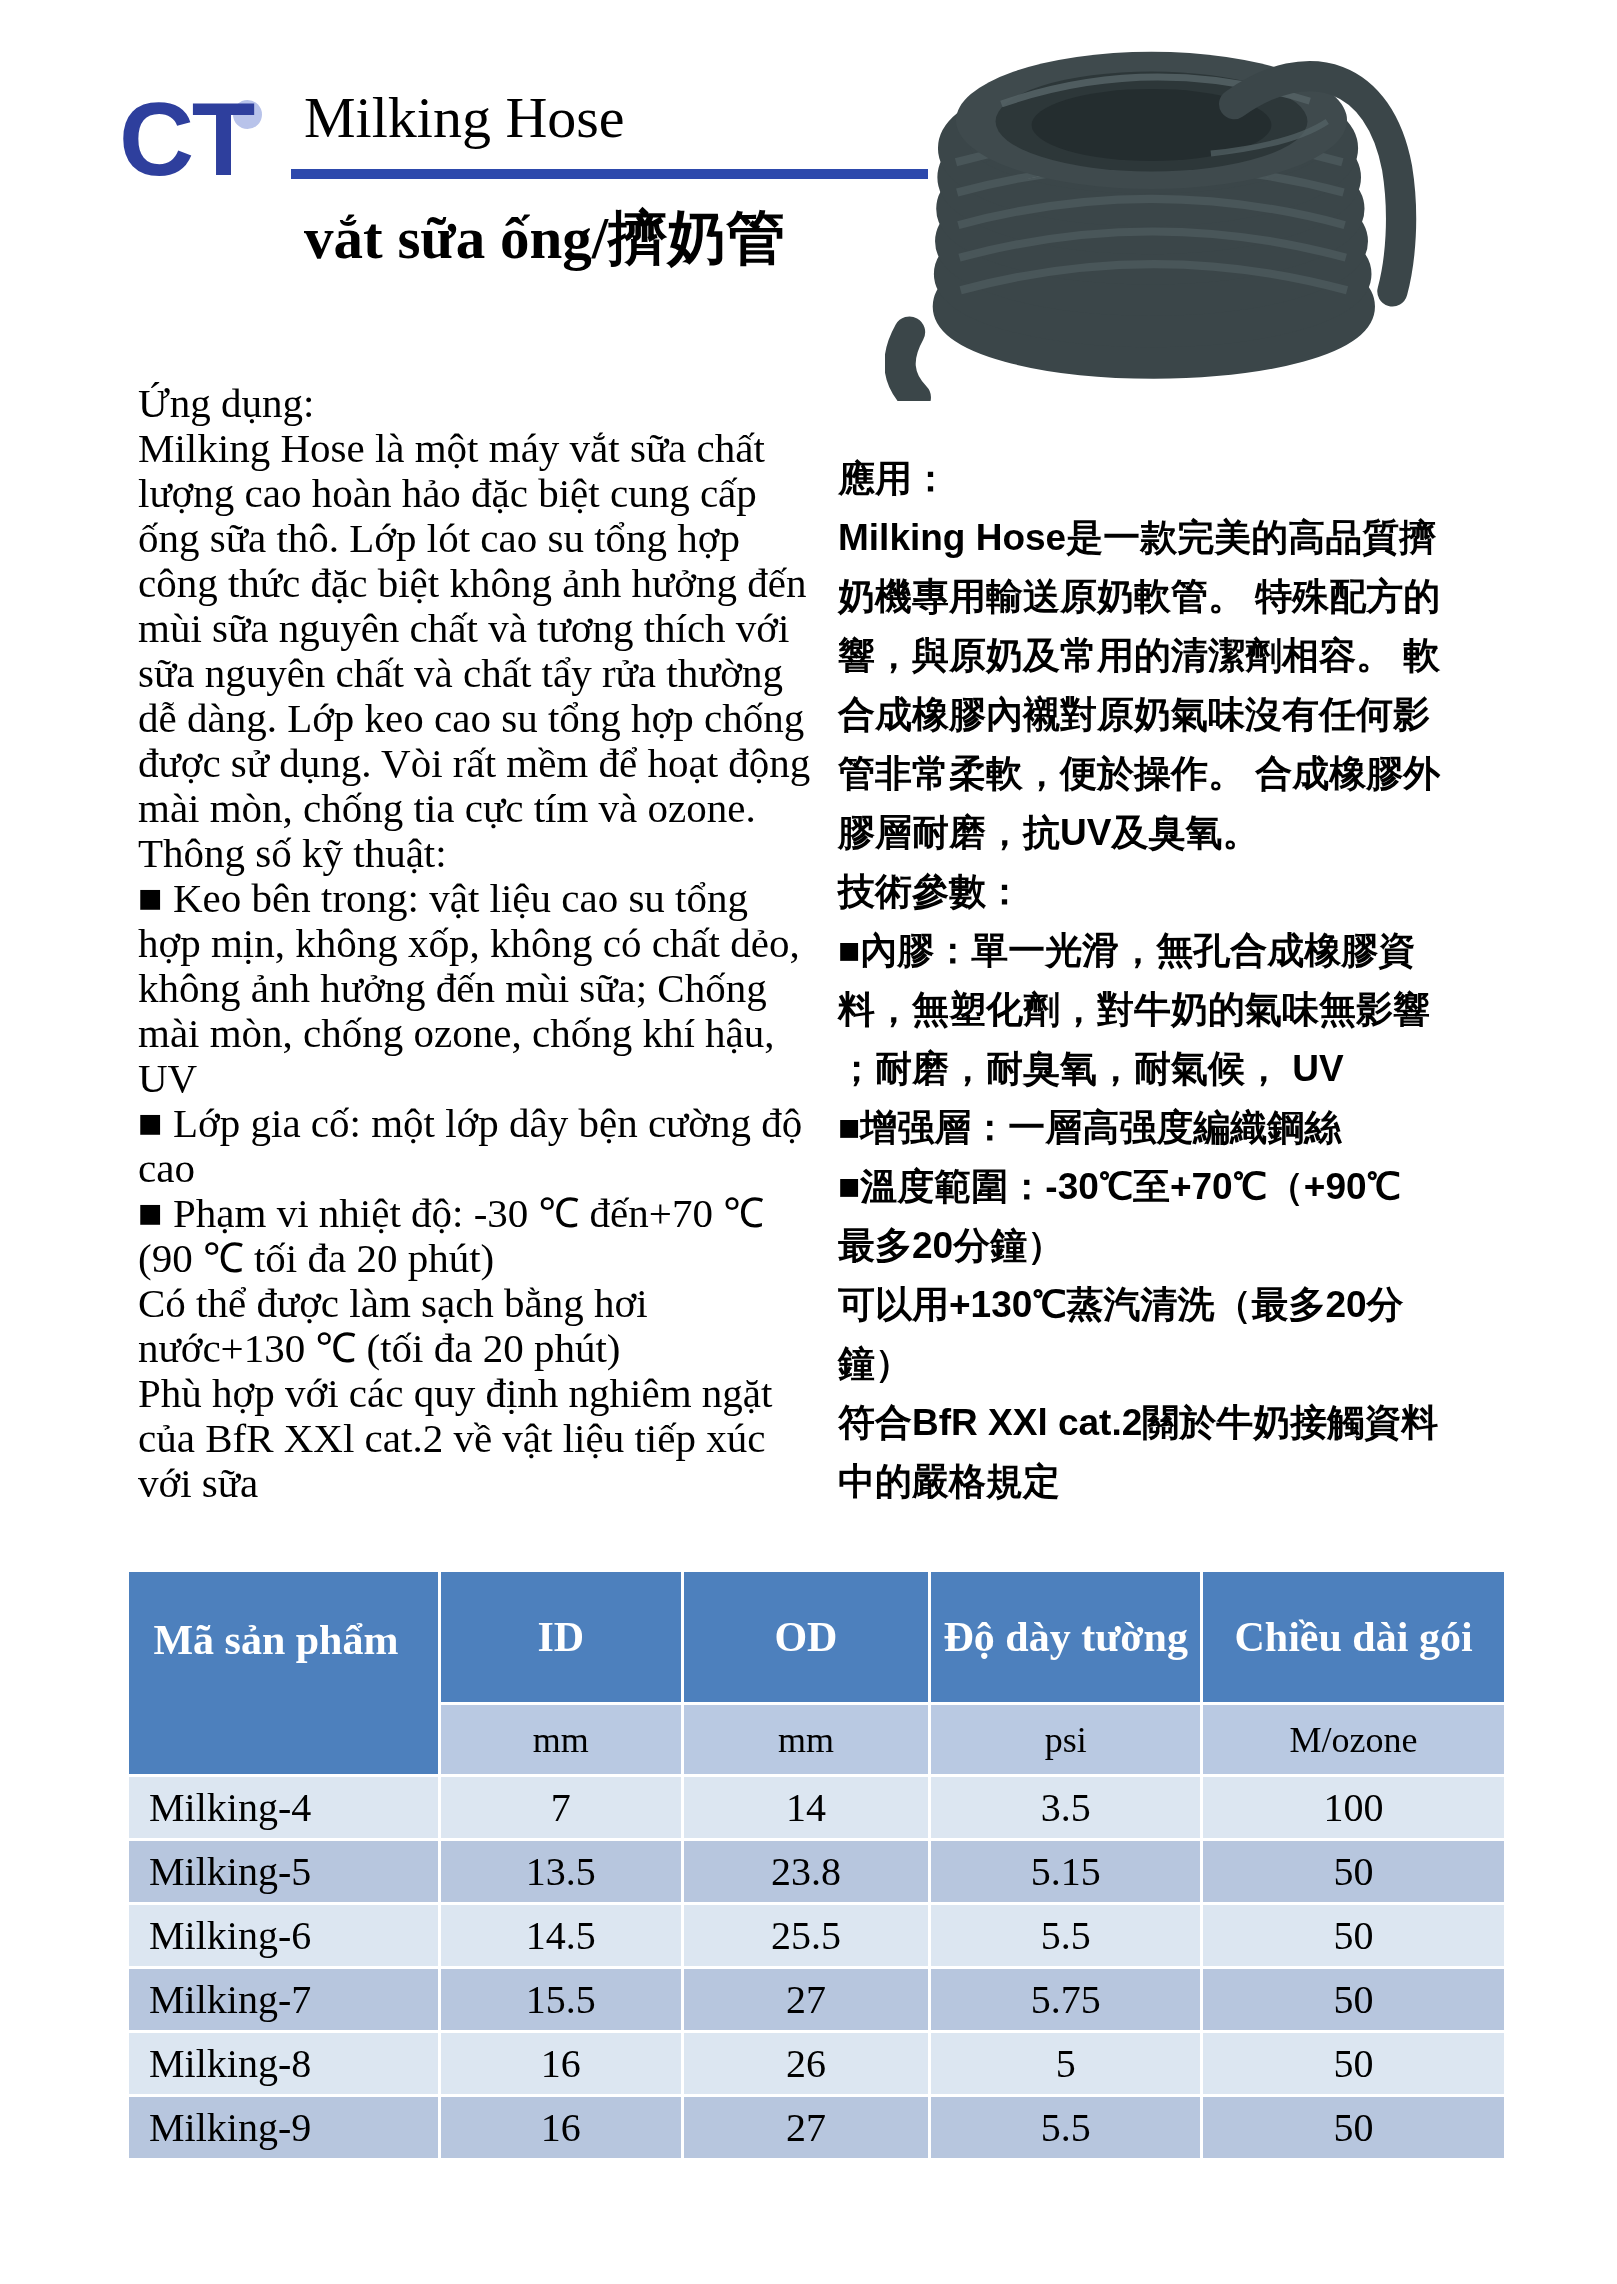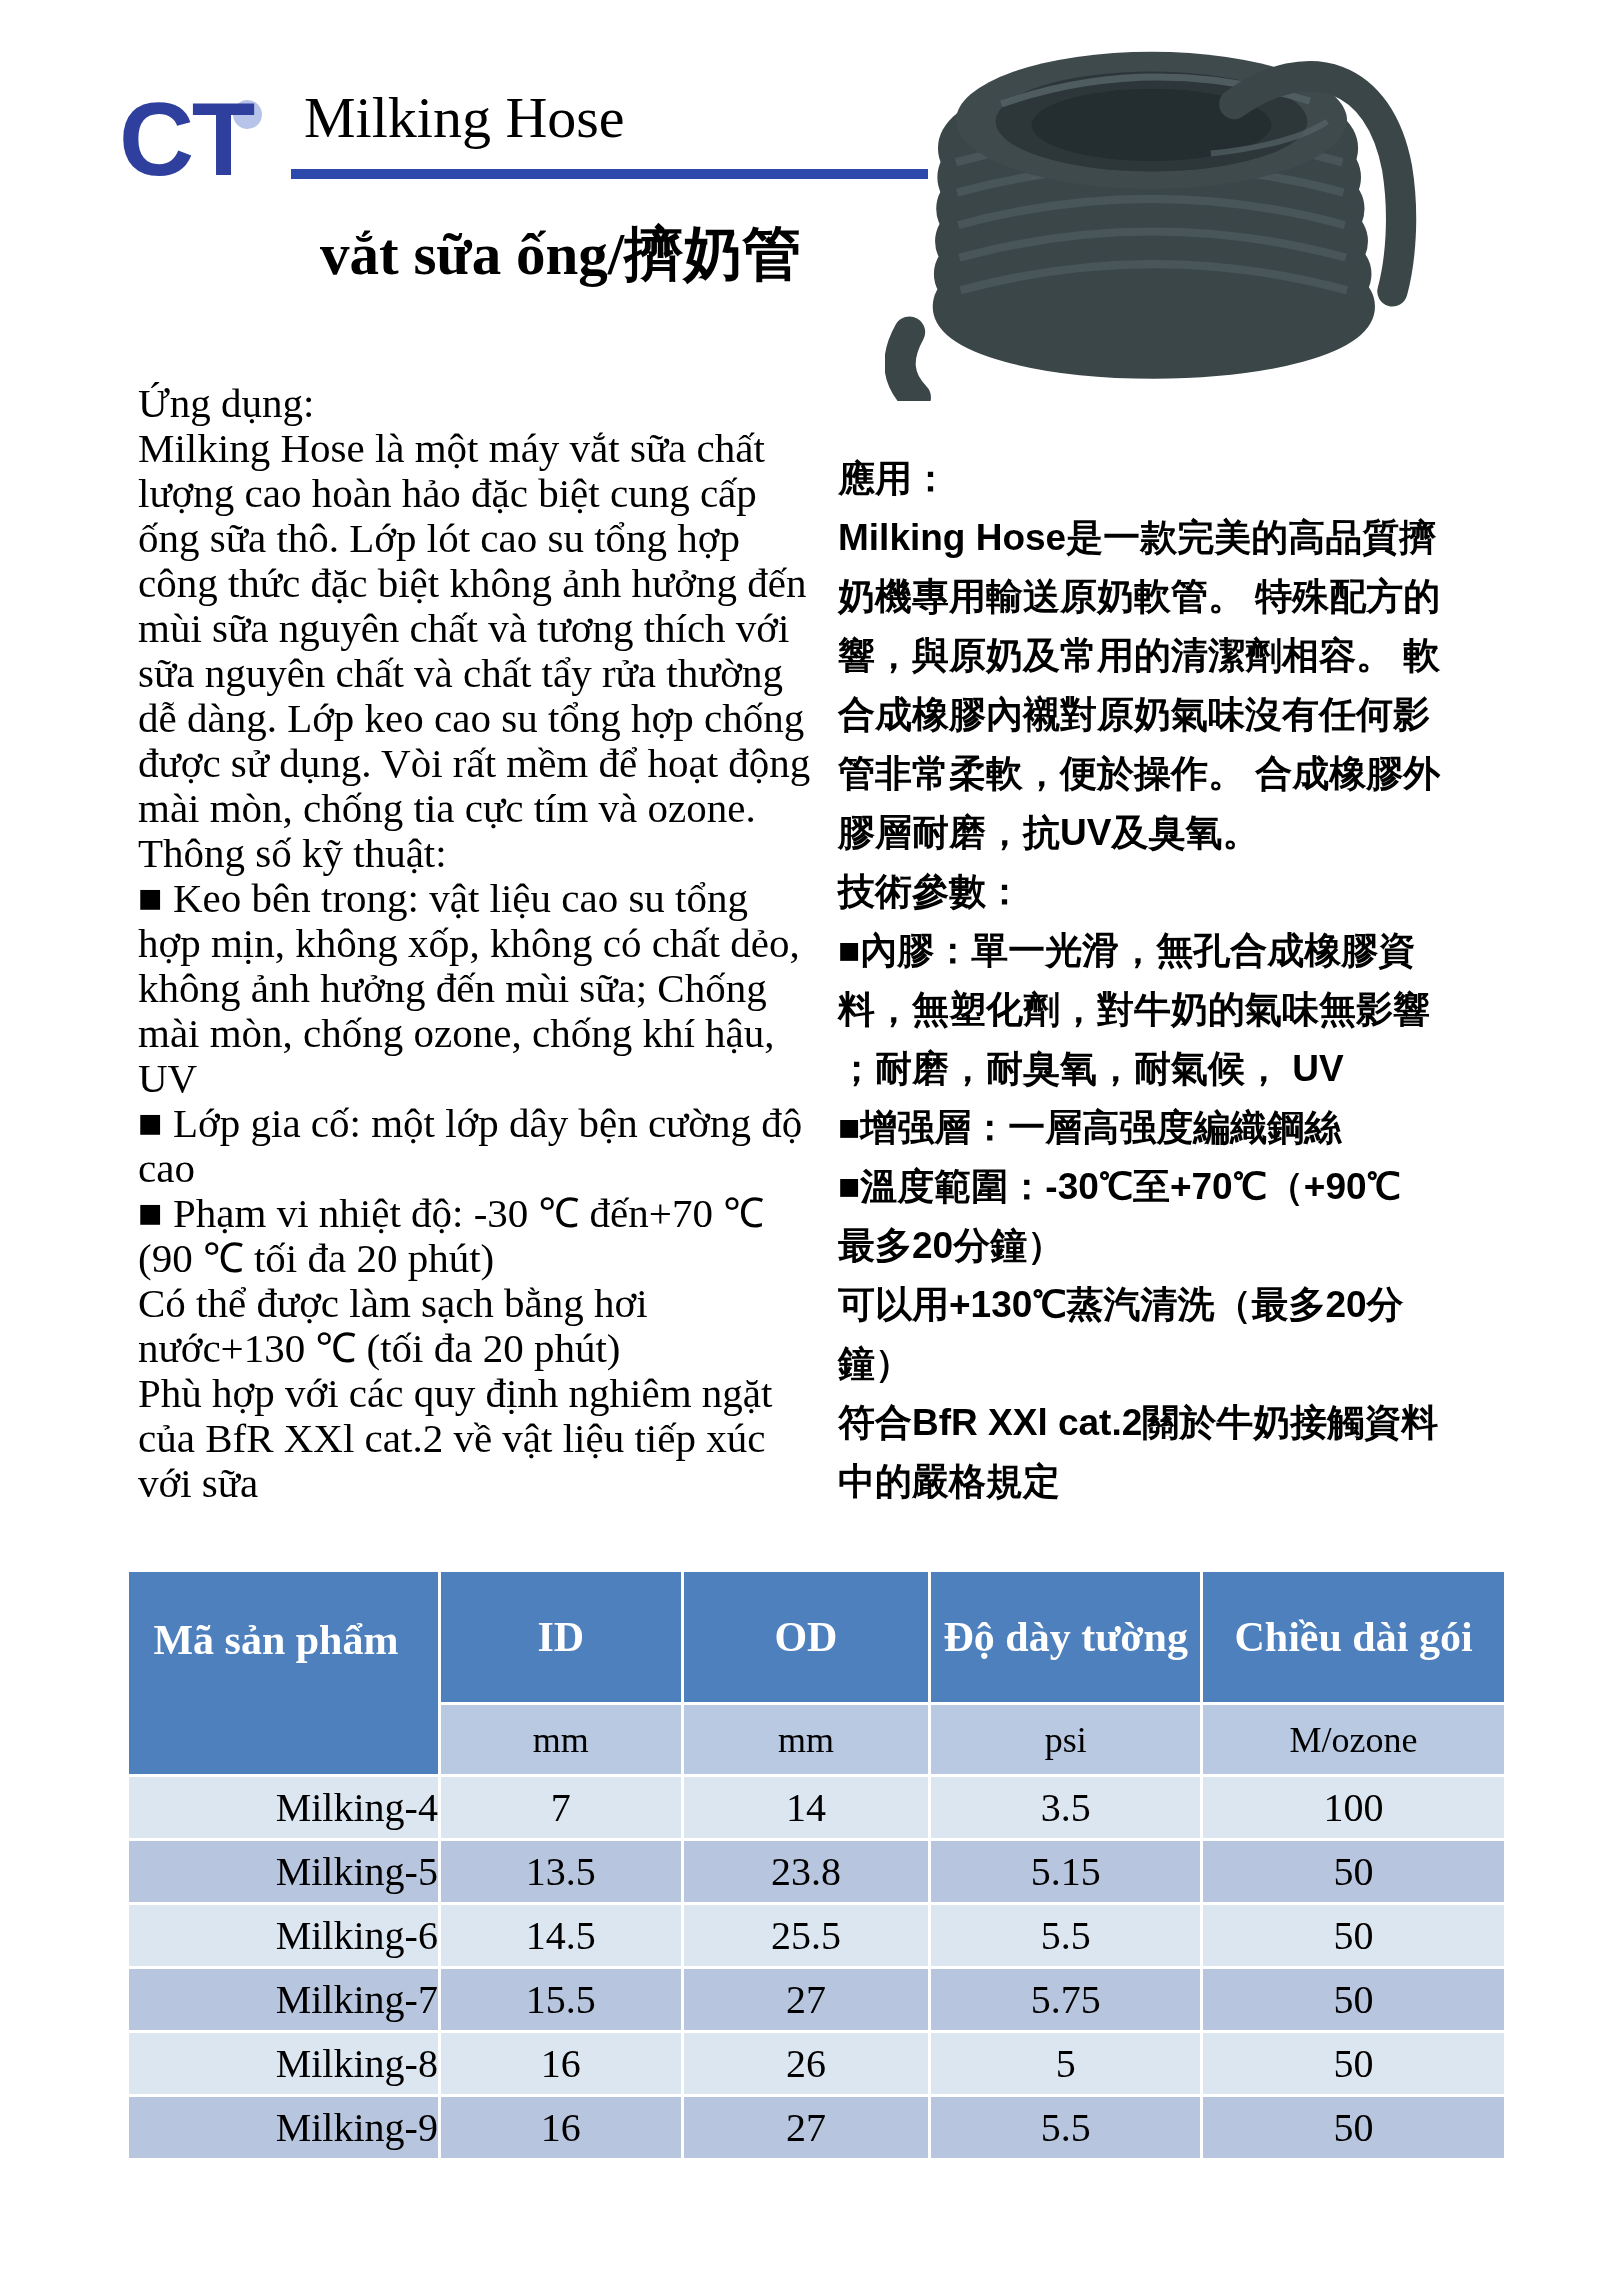--- a/index.html
+++ b/index.html
@@ -8,21 +8,21 @@
 
   
   .logo{position:absolute;left:119px;top:87px;width:186px;height:128px;}
   .logo-dot{position:absolute;left:114px;top:12.8px;width:29px;height:29px;border-radius:50%;
             background:#b8c3ea;z-index:1;}
   .logo-text{position:absolute;left:0;top:0;z-index:2;font-family:"Liberation Sans",sans-serif;
              font-weight:700;font-size:104px;line-height:104px;letter-spacing:-2.3px;color:#2e3f9d;text-align:center;}
   .title{position:absolute;left:304px;top:86px;margin:0;font-weight:400;font-size:58px;
          line-height:64px;font-family:"Liberation Serif",serif;}
   .title-rule{position:absolute;left:291px;top:169px;width:637px;height:10px;background:#2d49ac;}
-  .subtitle{position:absolute;left:304px;top:205px;margin:16px;font-weight:700;font-size:59px;
+  .subtitle{position:absolute;left:304px;top:205px;margin:0;font-weight:700;font-size:59px;
             line-height:67px;font-family:"Liberation Serif","Liberation Sans",sans-serif;}
 
   
   .hose{position:absolute;left:885px;top:34px;width:547px;height:367px;}
 
   
   .vi-text{position:absolute;left:138px;top:381px;width:687px;}
   .vi-line{font-size:41px;line-height:45px;white-space:nowrap;font-family:"Liberation Serif",serif;}
   .zh-text{position:absolute;left:838px;top:449px;width:757px;}
   .zh-line{font-size:37px;line-height:59px;white-space:nowrap;font-weight:700;
@@ -32,21 +32,21 @@
   .spec{position:absolute;left:126px;top:1569px;width:1381px;border-collapse:separate;
         border-spacing:3.5px;table-layout:fixed;}
   .spec th,.spec td{padding:0;vertical-align:middle;}
   .hrow th{background:#4d80bd;color:#ffffff;font-weight:700;font-size:42px;line-height:47px;
            text-align:center;height:130px;}
   .hrow th.corner{background:#4d80bd;text-align:left;padding-left:24.4px;vertical-align:top;
                   padding-top:45px;}
   .urow th{background:#b9c9e2;color:#000;font-weight:400;font-size:36px;text-align:center;
            height:69px;margin-left:23px;}
   .spec tbody td{font-size:40px;height:61px;text-align:center;}
-  .spec tbody td.cell-product{text-align:right;padding-left:40px;}
+  .spec tbody td.cell-product{text-align:left;padding-left:20px;}
   .row-light td{background:#dce6f1;}
   .row-medium td{background:#b7c6de;}
 </style>
 </head>
 <body>
 
 <div class="page">
 
   <div class="logo">
     <span class="logo-dot"></span>

